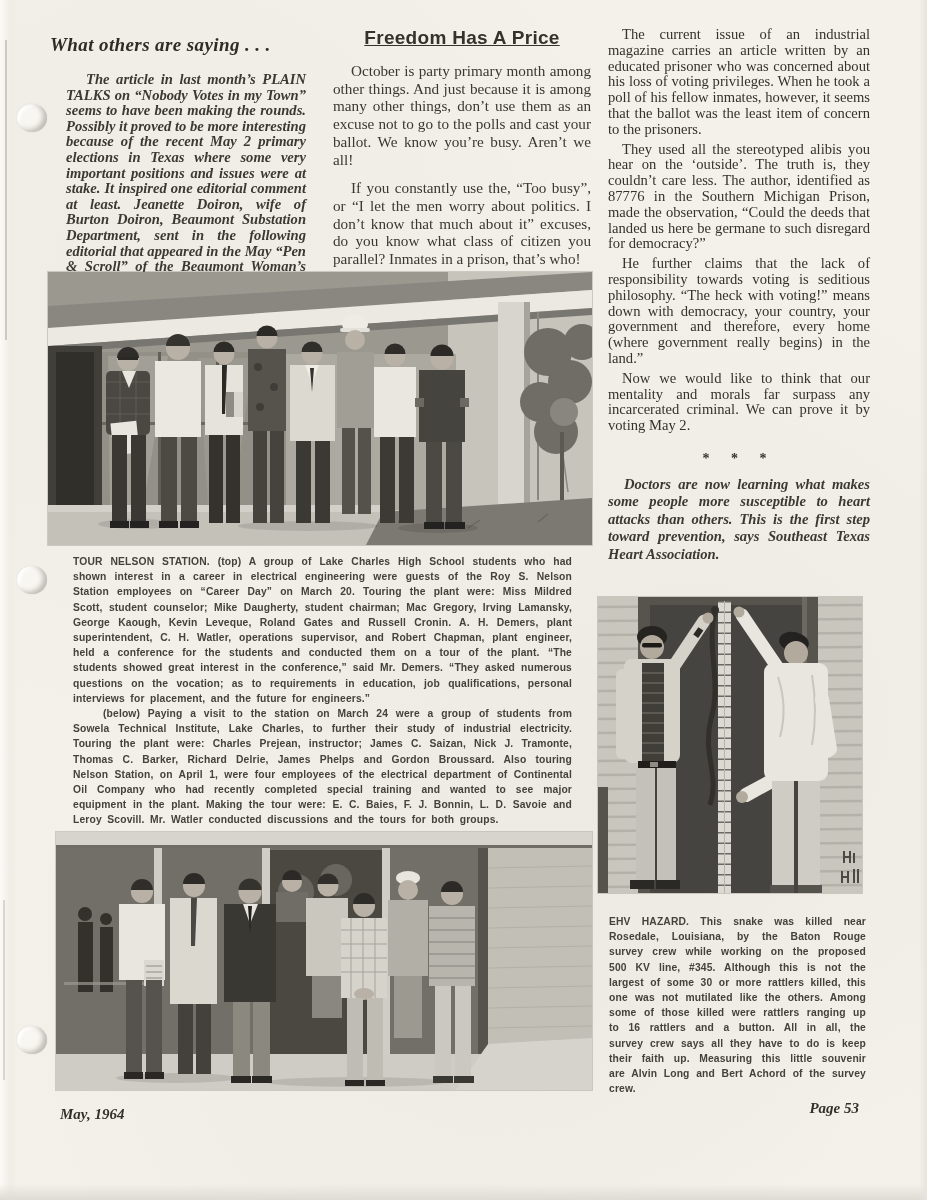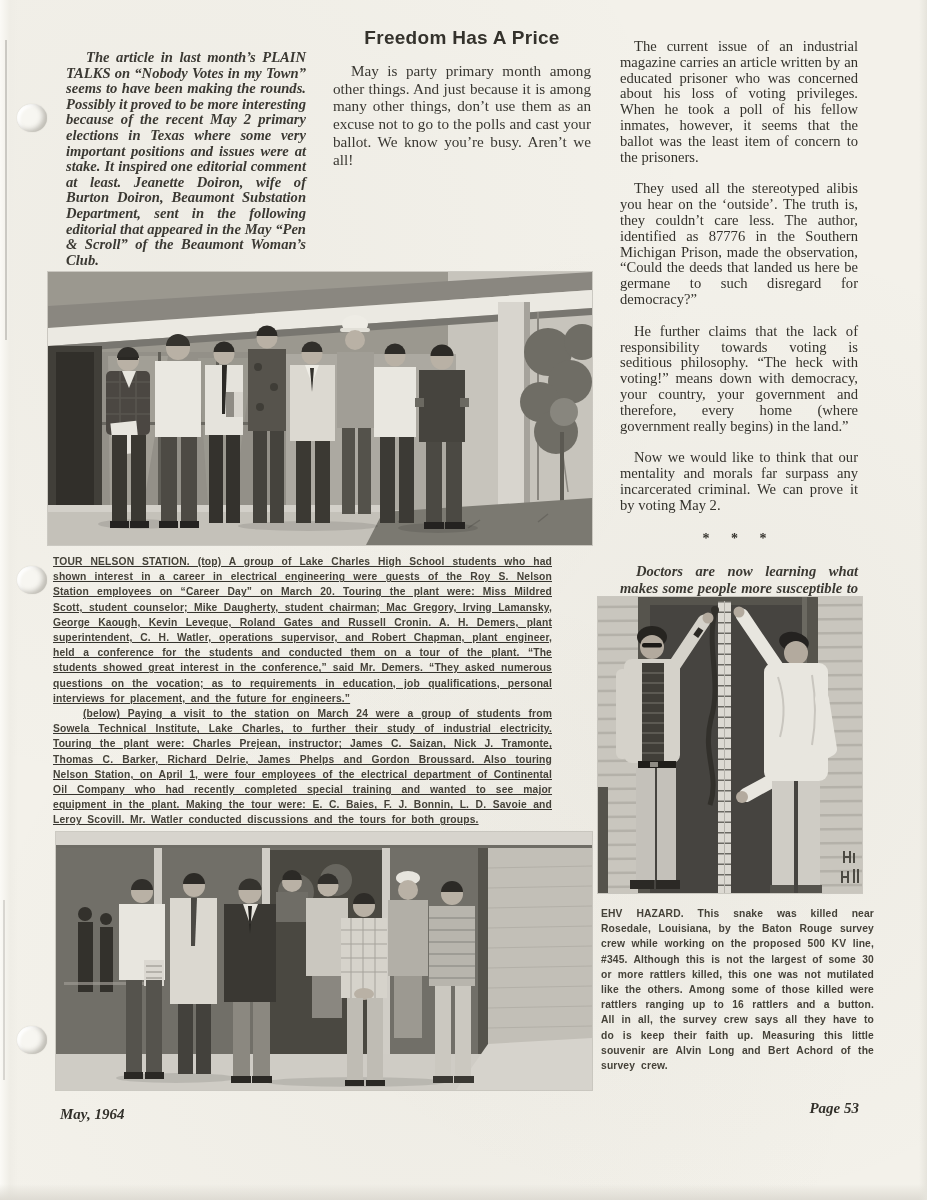--- a/index.html
+++ b/index.html
@@ -26,34 +26,34 @@
     background:#f7f6f1;
     box-shadow:inset -4px -2px 5px rgba(125,120,108,0.45), inset 3px 2px 3px rgba(255,255,255,0.95), 0 0 1px rgba(125,120,108,0.35);}
 
   
   .col{position:absolute;}
   .col-left{left:50px;top:34px;width:272px;}
   .col-left h2{margin:0 0 7px 0;font:bold italic 19px "Liberation Serif", serif;color:#2e2c27;letter-spacing:.4px;}
   .col-left p{margin:16px;font:italic 14.6px/15.6px "Liberation Serif", serif;font-weight:bold;
     text-align:justify;text-indent:20px;color:#3b3933;}
   .col-mid{left:333px;top:27px;width:258px;}
-  .col-mid h2{margin:0 0 13px 0;font:bold 19px "Liberation Sans", sans-serif;color:#34322c;text-align:center;letter-spacing:.3px;}
+  .col-mid h2{margin:0 0 13px 0;font:bold 19px "Liberation Sans", sans-serif;color:#34322c;text-align:center;letter-spacing:.3px;text-decoration:underline;}
   .col-mid p{margin:0 0 11px 0;font:15.2px/17.7px "Liberation Serif", serif;text-align:justify;text-indent:18px;color:#3a3832;}
   .col-right{left:604px;top:23px;width:270px;}
-  .col-right p{margin:16px;font:14.6px/15.8px "Liberation Serif", serif;text-align:justify;text-indent:14px;color:#34322c;}
+  .col-right p{margin:4px;font:14.6px/15.8px "Liberation Serif", serif;text-align:justify;text-indent:14px;color:#34322c;}
   .separator{margin:17px 0 9px 0;text-align:center;font:bold 14px "Liberation Serif", serif;letter-spacing:9px;color:#34322c;}
   .note p{font:italic 14.6px/17.4px "Liberation Serif", serif;font-weight:bold;text-indent:16px;color:#3b3933;}
 
   
-  .caption-main{position:absolute;left:53px;top:554px;width:499px;height:276px;overflow:hidden;text-decoration:underline;}
+  .caption-main{position:absolute;left:73px;top:554px;width:499px;height:276px;overflow:hidden;}
   .caption-main p{margin:0;font:bold 10.3px/15.2px "Liberation Sans", sans-serif;
     text-align:justify;word-spacing:2.5px;letter-spacing:.15px;color:#454239;}
   .caption-main p.below{text-indent:30px;}
   .caption-ehv{position:absolute;left:601px;top:906px;width:273px;height:186px;overflow:hidden;}
-  .caption-ehv p{margin:0;font:bold 10.3px/15.2px "Liberation Sans", sans-serif;
+  .caption-ehv p{margin:8px;font:bold 10.3px/15.2px "Liberation Sans", sans-serif;
     text-align:justify;word-spacing:3px;letter-spacing:.15px;color:#454239;}
 
   
   .photo{position:absolute;box-shadow:0 0 0 1px rgba(90,87,78,0.25);background:#b5b2aa;}
   .photo svg{display:block;}
   .photo-top{left:48px;top:272px;width:544px;height:273px;}
   .photo-bottom{left:56px;top:832px;width:536px;height:258px;}
   .photo-snake{left:598px;top:597px;width:264px;height:296px;}
 
   .footer-left{position:absolute;left:60px;top:1106px;font:bold italic 15px "Liberation Serif", serif;color:#33312b;text-align:right;}
@@ -65,26 +65,28 @@
 <div class="page">
 
   <div class="edge-left"></div>
   <div class="crease"></div>
   <div class="crease2"></div>
   <div class="hole" style="top:104px"></div>
   <div class="hole" style="top:566px"></div>
   <div class="hole" style="top:1026px"></div>
 
   <div class="col col-left">
+    <h2>What others are saying . . .</h2>
     <p>The article in last month’s PLAIN TALKS on “Nobody Votes in my Town” seems to have been making the rounds. Possibly it proved to be more interesting because of the recent May 2 primary elections in Texas where some very important positions and issues were at stake. It inspired one editorial comment at least. Jeanette Doiron, wife of Burton Doiron, Beaumont Substation Department, sent in the following editorial that appeared in the May “Pen &amp; Scroll” of the Beaumont Woman’s Club.</p>
   </div>
 
   <div class="col col-mid">
     <h2>Freedom Has A Price</h2>
-    <p>May is party primary month among other things. And just because it is among many other things, don’t use them as an excuse not to go to the polls and cast your ballot. We know you’re busy. Aren’t we all!</p>
+    <p>October is party primary month among other things. And just because it is among many other things, don’t use them as an excuse not to go to the polls and cast your ballot. We know you’re busy. Aren’t we all!</p>
+    <p>If you constantly use the, “Too busy”, or “I let the men worry about politics. I don’t know that much about it” excuses, do you know what class of citizen you parallel? Inmates in a prison, that’s who!</p>
   </div>
 
   <div class="col col-right">
     <p>The current issue of an industrial magazine carries an article written by an educated prisoner who was concerned about his loss of voting privileges. When he took a poll of his fellow inmates, however, it seems that the ballot was the least item of concern to the prisoners.</p>
     <p>They used all the stereotyped alibis you hear on the ‘outside’. The truth is, they couldn’t care less. The author, identified as 87776 in the Southern Michigan Prison, made the observation, “Could the deeds that landed us here be germane to such disregard for democracy?”</p>
     <p>He further claims that the lack of responsibility towards voting is seditious philosophy. “The heck with voting!” means down with democracy, your country, your government and therefore, every home (where government really begins) in the land.”</p>
     <p>Now we would like to think that our mentality and morals far surpass any incarcerated criminal. We can prove it by voting May 2.</p>
     <div class="separator">* * *</div>
     <div class="note">
       <p>Doctors are now learning what makes some people more susceptible to heart attacks than others. This is the first step toward prevention, says Southeast Texas Heart Association.</p>

